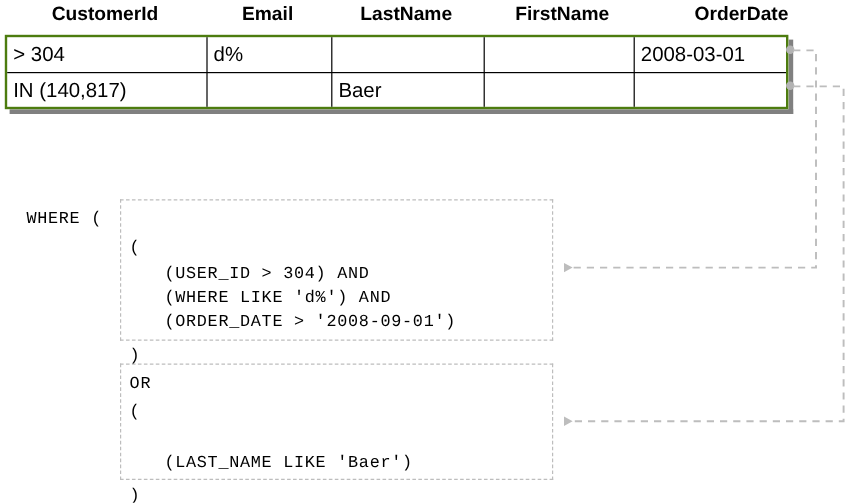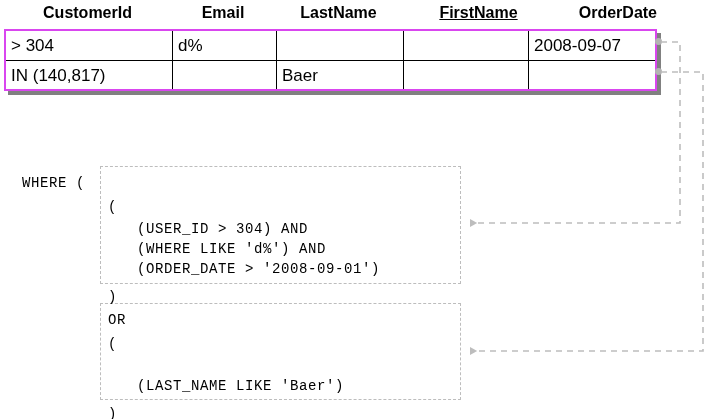--- a/index.html
+++ b/index.html
@@ -45,21 +45,21 @@
     white-space: nowrap;
   }
 
   #qbe-table {
     position: absolute;
     left: 4px;
     top: 29px;
     width: 653px;
     height: 62px;
     box-sizing: border-box;
-    border: 2px solid #d946ef;
+    border: 2px solid #4d7c0f;
     background: #ffffff;
   }
   
   #qbe-table-shadow-right {
     position: absolute;
     left: 657px;
     top: 33px;
     width: 4px;
     height: 62px;
     background: #808080;
@@ -163,40 +163,40 @@
 </style>
 </head>
 <body>
 
 <div id="qbe-region">
 
   <div id="qbe-header-row">
     <div class="qbe-header-cell" style="left: 167px; width: 104px;">Email</div>
     <div class="qbe-header-cell" style="left: 0px; width: 167px;">CustomerId</div>
     <div class="qbe-header-cell" style="left: 271px; width: 127px;">LastName</div>
-    <div class="qbe-header-cell" style="left: 412px; width: 125px; text-decoration: underline;">FirstName</div>
+    <div class="qbe-header-cell" style="left: 402px; width: 125px;">FirstName</div>
     <div class="qbe-header-cell" style="left: 523px; width: 130px; text-align: right;">OrderDate</div>
   </div>
 
   <div id="qbe-table-shadow-right"></div>
   <div id="qbe-table-shadow-bottom"></div>
 
   <div id="qbe-table">
 
     <div class="qbe-vline" style="left:166px"></div>
     <div class="qbe-vline" style="left:270px"></div>
     <div class="qbe-vline" style="left:397px"></div>
     <div class="qbe-vline" style="left:522px"></div>
 
     <div class="qbe-row qbe-row-1">
       <div class="qbe-cell" style="left:0px;width:166px">&gt; 304</div>
       <div class="qbe-cell" style="left:167px;width:103px">d%</div>
       <div class="qbe-cell" style="left:271px;width:126px"></div>
       <div class="qbe-cell" style="left:398px;width:124px"></div>
-      <div class="qbe-cell" style="left:523px;width:126px">2008-09-07</div>
+      <div class="qbe-cell" style="left:523px;width:126px">2008-03-01</div>
     </div>
 
     <div class="qbe-row qbe-row-2">
       <div class="qbe-cell" style="left:0px;width:166px">IN (140,817)</div>
       <div class="qbe-cell" style="left:167px;width:103px"></div>
       <div class="qbe-cell" style="left:271px;width:126px">Baer</div>
       <div class="qbe-cell" style="left:398px;width:124px"></div>
       <div class="qbe-cell" style="left:523px;width:126px"></div>
     </div>
 

